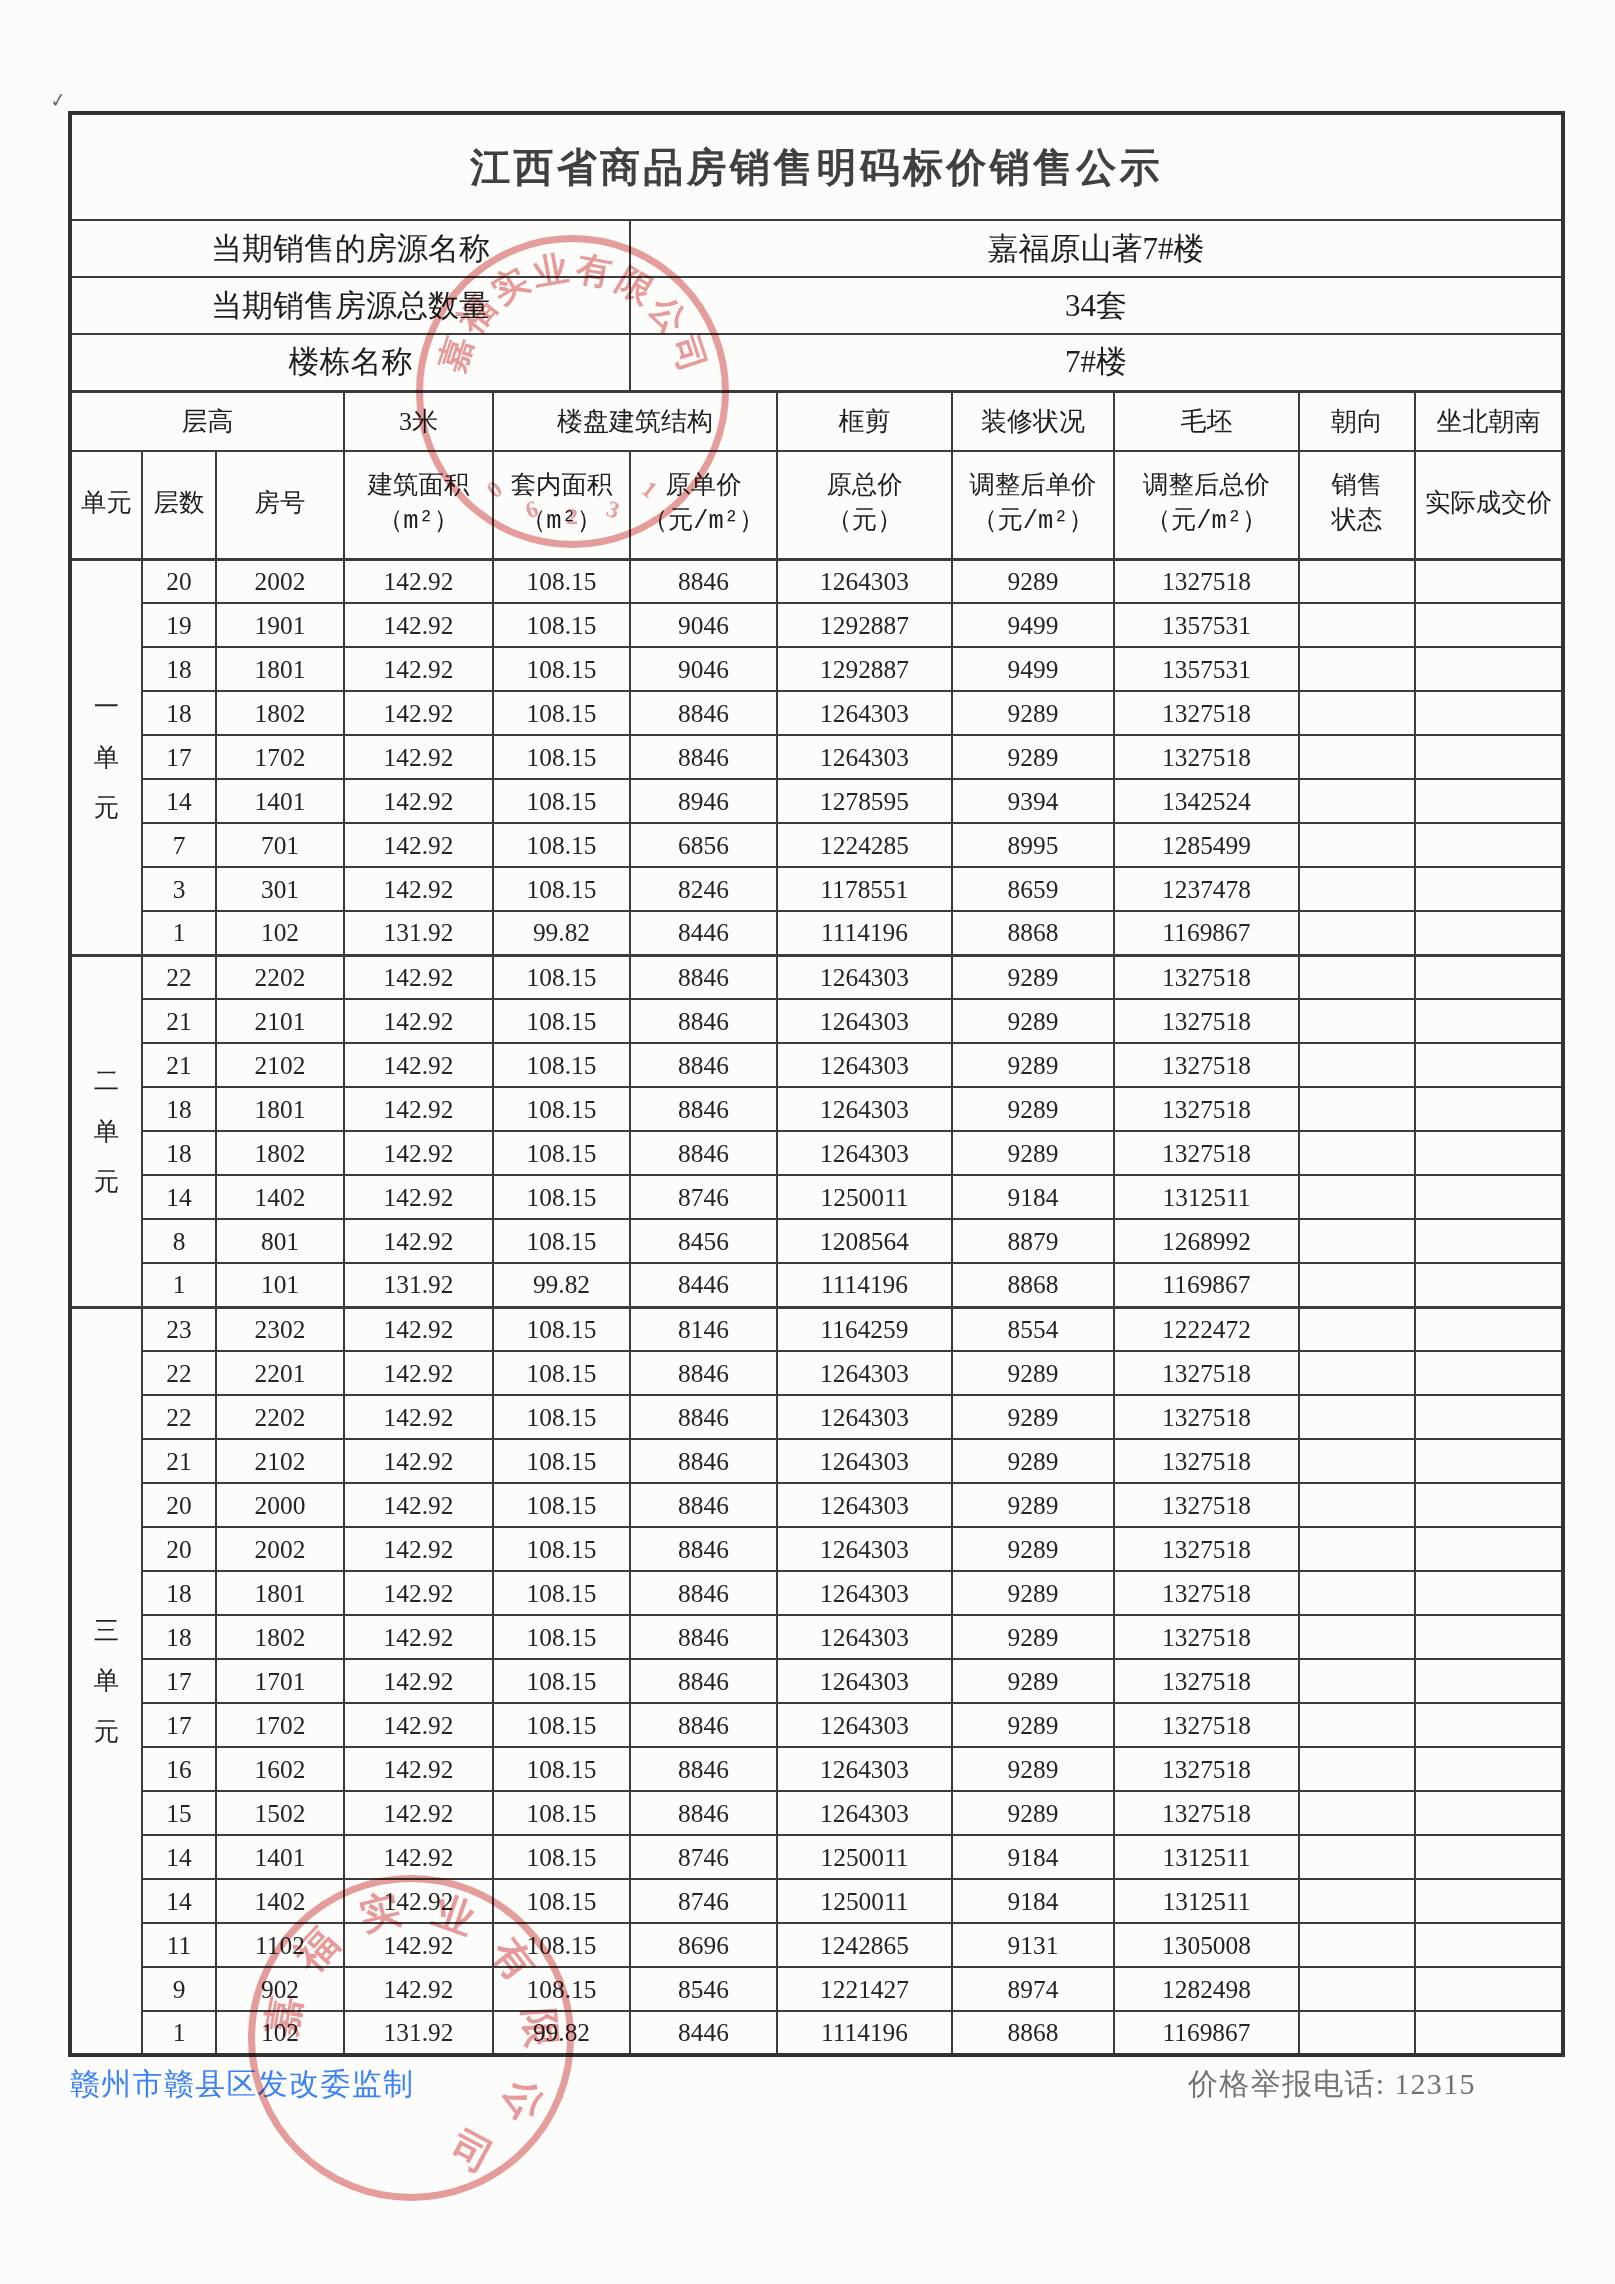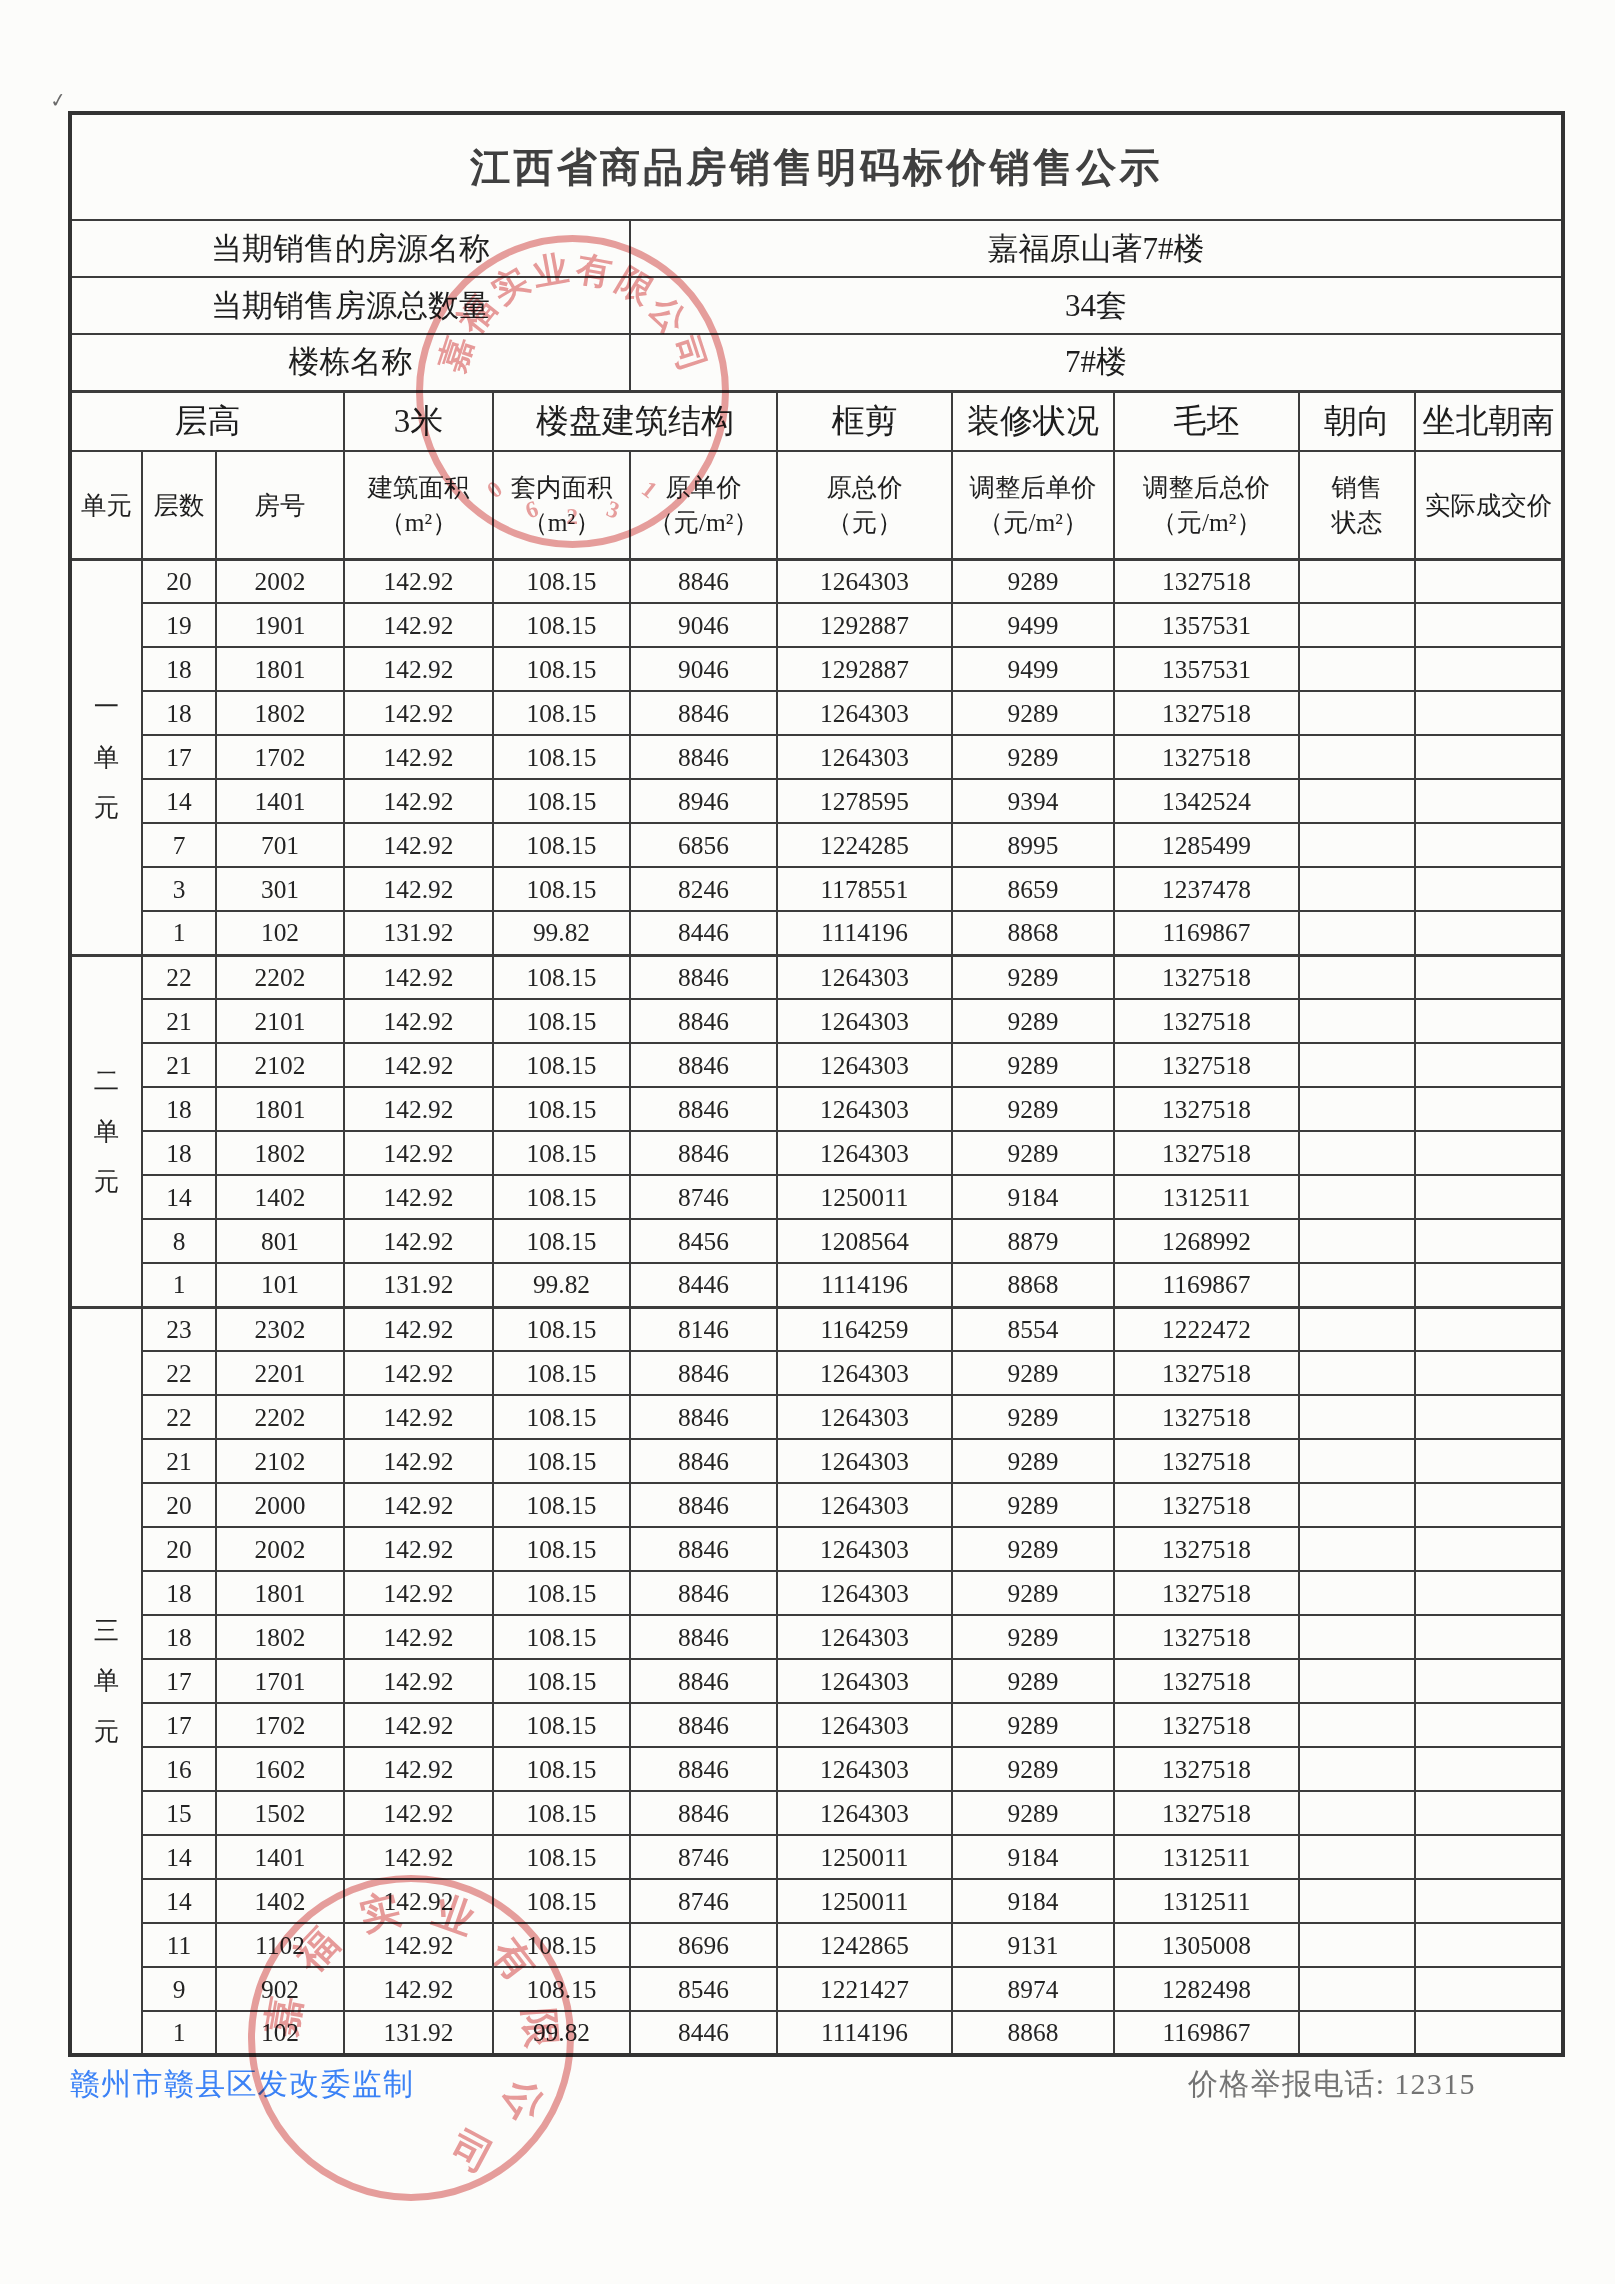--- a/index.html
+++ b/index.html
@@ -30,22 +30,22 @@
   }
   table.doc{border:4.6px solid #333;}
   tr.title-row td{
     height:107px;
     font-size:40px;font-weight:700;letter-spacing:3.3px;
     color:#404040;
   }
   tr.info-row td{font-size:31px;}
   tr.info-row{height:57px;}
   tr.attr-row{height:60px;}
-  tr.attr-row td{font-size:33px;border-top-width:3.3px;margin-top:48px;}
-  tr.colhead-row{height:108px;}
+  tr.attr-row td{font-size:26px;border-top-width:3.3px;margin-top:48px;}
+  tr.colhead-row{height:108px;font-family:Liberation Mono, monospace;}
   tr.colhead-row td{
     font-size:25.4px;line-height:1.35;
     white-space:pre-line;
     border-bottom-width:3.9px;
   }
   tr.data-row{height:44px;}
   tr.data-row td{font-size:25.4px;color:#242424;}
   tr.section-start td{border-top-width:3.9px;}
   td.unit-cell{
     font-size:27px;line-height:2.0;

